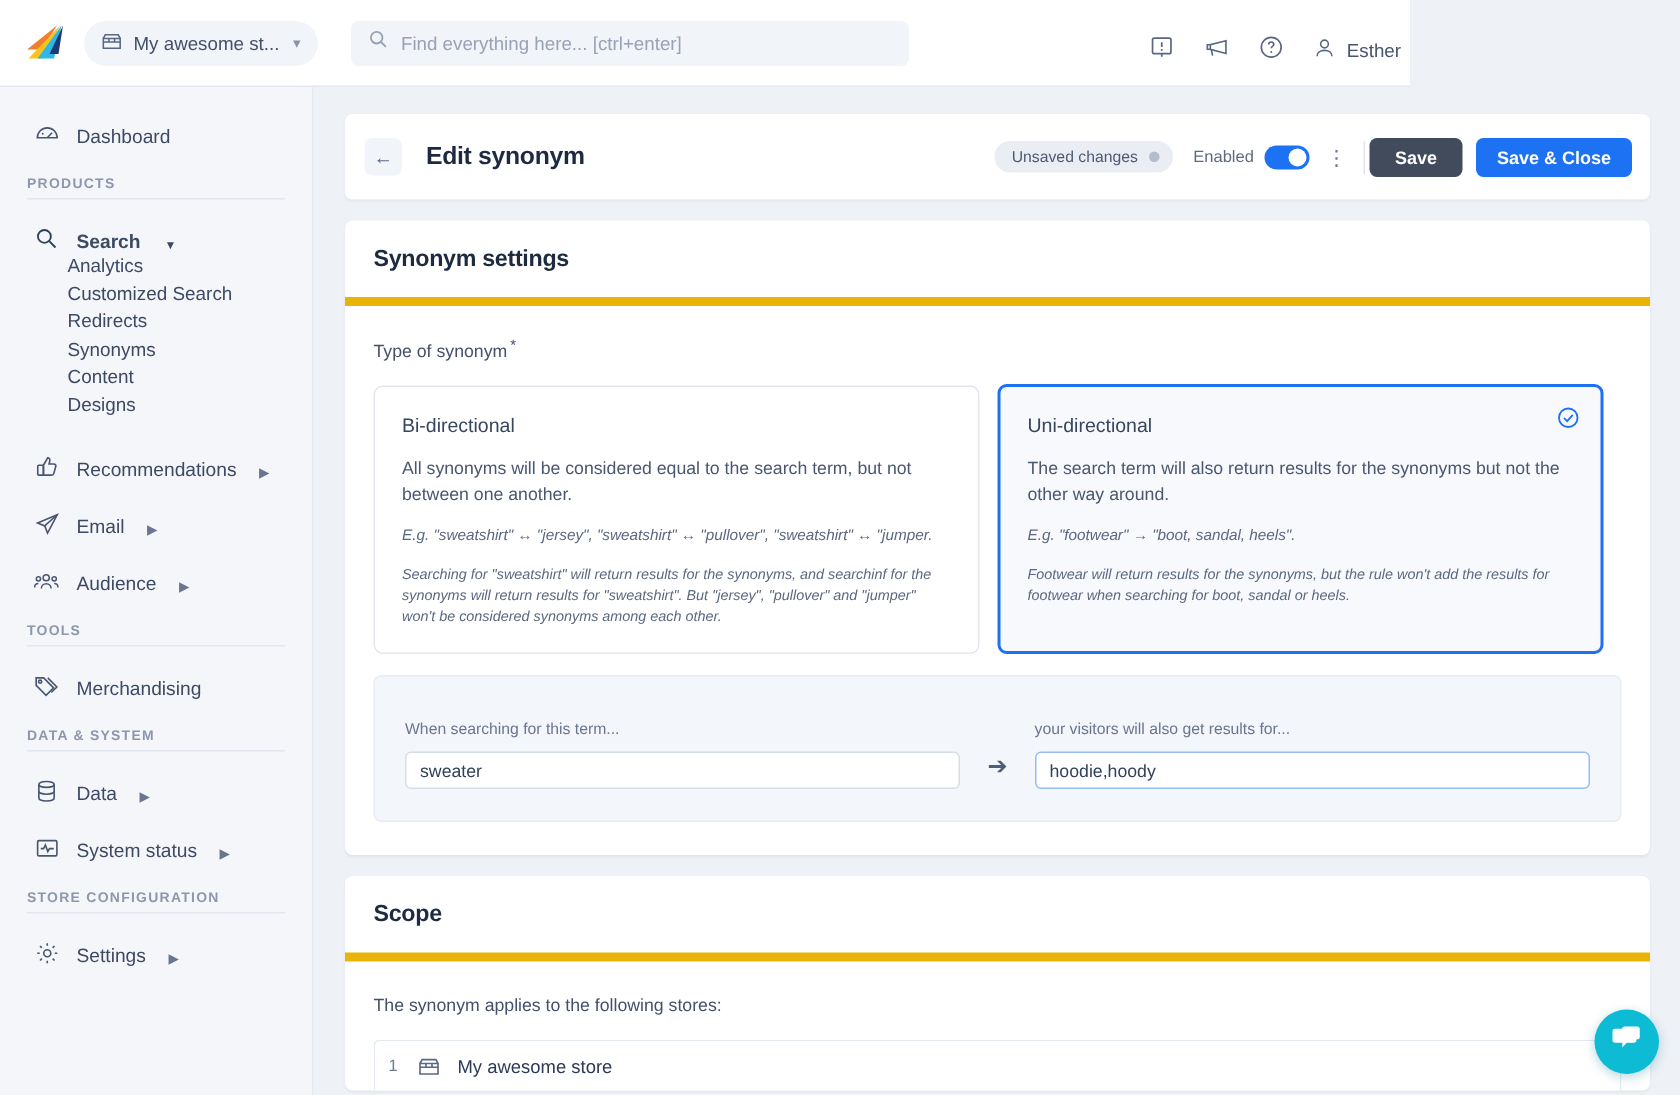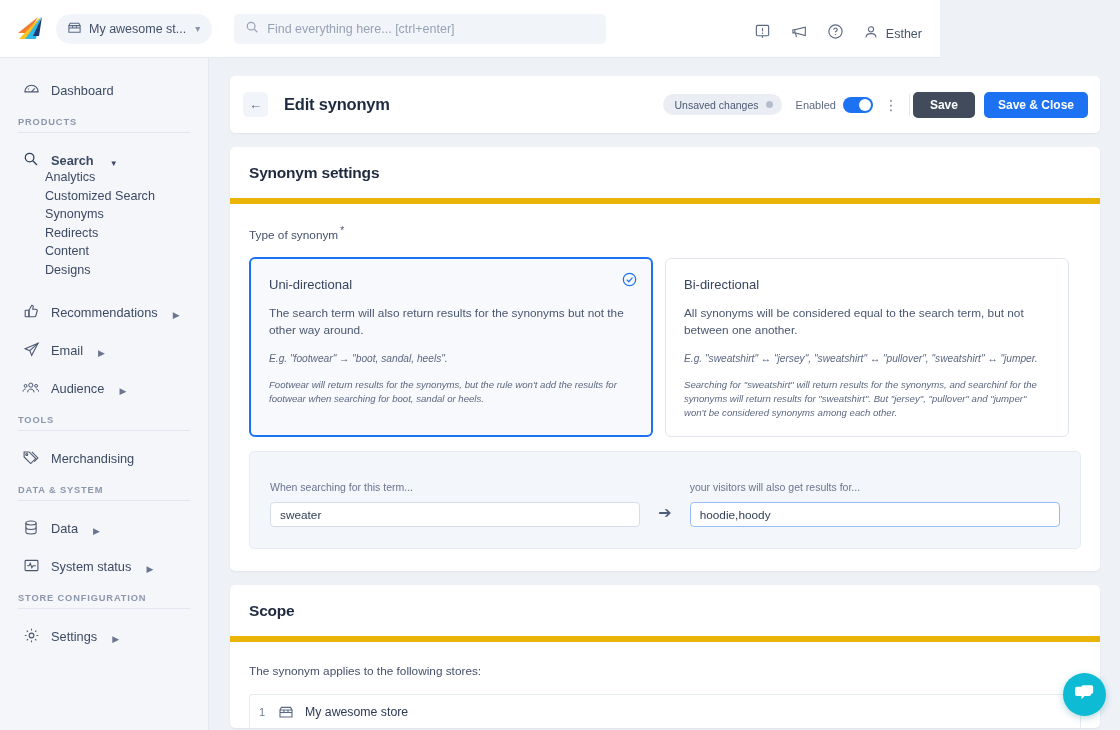--- a/index.html
+++ b/index.html
@@ -28,21 +28,21 @@
   .store-select .caret { color: #8a94a8; font-size: 10px; margin-left: 2px; }
   .searchbar {
     margin-left: 22px; width: 372px; height: 30px;
     background: #f1f4f9; border-radius: 5px;
     display: flex; align-items: center; gap: 8px; padding: 0 11px;
     cursor: text;
   }
   .searchbar .ph { font-size: 12.5px; color: #98a2b6; }
   .topright {
     margin-left: auto; display: flex; align-items: center; gap: 19px;
-    padding-right: 18px; color: #5a6780; margin-top: 10px;
+    padding-right: 6px; color: #5a6780; margin-top: 10px;
   }
   .user { display: flex; align-items: center; gap: 7px; font-size: 12.5px; color: #47536b; cursor: pointer; }
 
   
   .sidebar {
     position: absolute; top: 58px; left: 0; width: 209px; height: 672px;
     background: #f4f6fa; border-right: 1px solid #e4e8f0;
     padding-top: 10px; overflow: hidden;
   }
   .nav-item {
@@ -255,24 +255,24 @@
       <span class="caret-d">▼</span>
     </div>
 
     <div class="nav-sub">
         <span>Analytics</span>
       </div>
     <div class="nav-sub">
         <span>Customized Search</span>
       </div>
     <div class="nav-sub">
+        <span>Redirects</span>
+      </div>
+    <div class="nav-sub">
         <span>Synonyms</span>
-      </div>
-    <div class="nav-sub">
-        <span>Redirects</span>
       </div>
     <div class="nav-sub">
         <span>Content</span>
       </div>
     <div class="nav-sub">
         <span>Designs</span>
       </div>
 
     <div class="nav-item" style="margin-top:11px">
       <span class="ico">
@@ -388,38 +388,38 @@
     <div class="card sectioncard">
       <div class="sectionhead">
         <h2>Synonym settings</h2>
       </div>
       <div class="sectionbody">
         <div class="fieldlabel">
           <span>Type of synonym</span><span class="req">*</span>
         </div>
 
         <div class="typegrid">
+          <div class="typecard unsel">
+            <h3>Bi-directional</h3>
+            <p class="desc">All synonyms will be considered equal to the search term, but not between one another.</p>
+            <p class="eg">E.g. "sweatshirt" ↔ "jersey", "sweatshirt" ↔ "pullover", "sweatshirt" ↔ "jumper.</p>
+            <p class="note">Searching for "sweatshirt" will return results for the synonyms, and searchinf for the synonyms will return results for "sweatshirt". But "jersey", "pullover" and "jumper" won't be considered synonyms among each other.</p>
+          </div>
+
           <div class="typecard sel">
             <span class="checkmark">
               <svg width="15" height="15" viewBox="0 0 16 16" fill="none" stroke="#1d72f3" stroke-width="1.3">
                 <circle cx="8" cy="8" r="6.6"></circle>
                   <path d="M5 8.2l2.2 2.2L11.2 6"></path>
               </svg>
             </span>
             <h3>Uni-directional</h3>
             <p class="desc">The search term will also return results for the synonyms but not the other way around.</p>
             <p class="eg">E.g. "footwear" → "boot, sandal, heels".</p>
             <p class="note">Footwear will return results for the synonyms, but the rule won't add the results for footwear when searching for boot, sandal or heels.</p>
-          </div>
-
-          <div class="typecard unsel">
-            <h3>Bi-directional</h3>
-            <p class="desc">All synonyms will be considered equal to the search term, but not between one another.</p>
-            <p class="eg">E.g. "sweatshirt" ↔ "jersey", "sweatshirt" ↔ "pullover", "sweatshirt" ↔ "jumper.</p>
-            <p class="note">Searching for "sweatshirt" will return results for the synonyms, and searchinf for the synonyms will return results for "sweatshirt". But "jersey", "pullover" and "jumper" won't be considered synonyms among each other.</p>
           </div>
         </div>
 
         <div class="termsbox">
           <div class="termcol">
             <div class="thint">When searching for this term...</div>
             <input class="tinput" value="sweater" style="">
           </div>
 
           <div class="arrowmid">➔</div>

